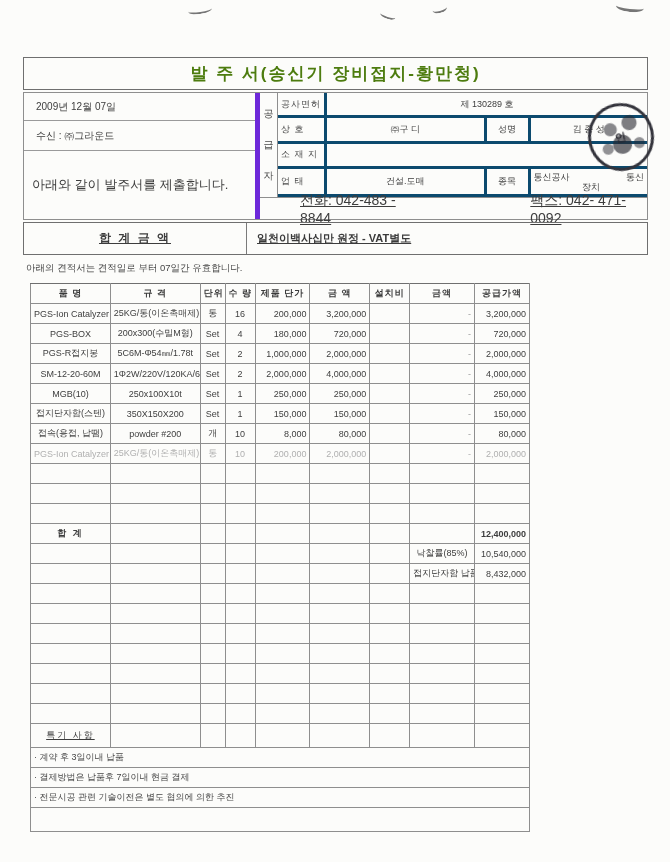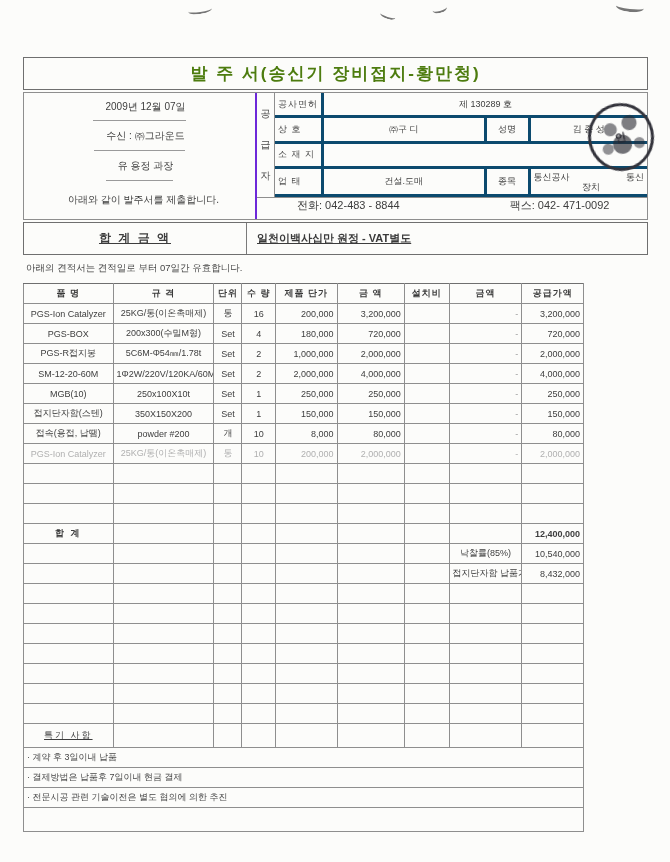--- a/index.html
+++ b/index.html
@@ -23,59 +23,60 @@
   .title-box{
     position:absolute;left:23px;top:57px;width:623px;height:31px;
     border:1.5px solid #6f6f6f;display:flex;align-items:center;justify-content:center;
   }
   .title-box span{font-size:17px;font-weight:bold;letter-spacing:2px;color:#4d7c0f;}
   
   .head{
     position:absolute;left:23px;top:92px;width:623px;height:126px;
     border:1px solid #8e8e8e;display:flex;font-size:10px;
   }
-  .head-left{width:231px;border-right:2px solid #6d28d9;display:flex;flex-direction:column;align-items:center;}
+  .head-left{width:231px;border-right:5px solid #6d28d9;display:flex;flex-direction:column;}
   .hl-row{height:29px;border-bottom:1px solid #9a9a9a;display:flex;align-items:center;padding-left:12px;}
   .hl-row.date{height:27px;}
-  .hl-msg{flex:1;display:flex;align-items:center;padding-left:8px;font-size:10px;}
+  .hl-msg{flex:1;display:flex;align-items:center;padding-left:8px;font-size:13px;}
   .head-right{flex:1;display:flex;flex-direction:column;}
   .hr-top{flex:1;display:flex;}
   .v-label{
     width:17px;border-right:1px solid #8e8e8e;display:flex;flex-direction:column;
     align-items:center;justify-content:space-around;padding:6px 0;font-size:10px;color:#4a4a4a;
   }
   table.supplier{flex:1;border-collapse:collapse;table-layout:fixed;}
   table.supplier td{border:3px solid #0c4a6e;font-size:9px;padding:0 3px;height:19px;white-space:nowrap;overflow:hidden;}
   table.supplier tr:first-child td{border-top:none;}
   table.supplier td:last-child{border-right:none;}
   table.supplier td:first-child{border-left:none;}
   td.lbl{text-align:left;letter-spacing:1px;color:#4a4a4a;}
   td.ctr{text-align:center;}
   .cat-cell{display:flex;flex-direction:column;line-height:10px;padding-top:1px;}
   .cat-top{display:flex;justify-content:space-between;}
   .cat-bottom{padding-left:44%;}
   .phone-row{
-    height:21px;border-top:1px solid #8e8e8e;display:flex;
-    font-size:11px;
+    height:21px;border-top:1px solid #8e8e8e;display:flex;align-items:center;
+    font-size:14px;
+    text-decoration:underline;
   }
   .phone-row .ph{margin-left:40px;}
   .phone-row .fx{margin-left:110px;}
   
   .total-line{
     position:absolute;left:23px;top:222px;width:623px;height:31px;
     border:1.5px solid #6f6f6f;display:flex;align-items:center;text-decoration:underline;
   }
   .tl-label{width:222px;text-align:center;font-weight:bold;font-size:12px;letter-spacing:2px;
     border-right:1px solid #7a7a7a;height:100%;display:flex;align-items:center;justify-content:center;}
   .tl-value{padding-left:10px;font-size:11px;font-weight:bold;color:#3a3a3a;}
   
   .validity{position:absolute;left:26px;top:262px;font-size:9.5px;color:#474747;}
   
   table.main{
-    position:absolute;left:23px;top:283px;width:561px;
+    position:absolute;left:30px;top:283px;width:500px;
     border-collapse:collapse;table-layout:fixed;
   }
   table.main th,table.main td{
     border:1px solid #8e8e8e;height:19px;font-size:9px;padding:0 3px;
     white-space:nowrap;overflow:hidden;font-weight:normal;
   }
   table.main th{font-weight:bold;letter-spacing:1px;color:#3a3a3a;border-top:1.5px solid #6f6f6f;}
   td.num{text-align:right;}
   td.c{text-align:center;}
   td.dash{text-align:right;color:#9c9c9c;}
@@ -111,21 +112,20 @@
   <div class="pen m4"></div>
 
   <div class="title-box">
     <span>발 주 서(송신기 장비접지-황만청)</span>
   </div>
 
   <div class="head">
     <div class="head-left">
       <div class="hl-row date">2009년 12월 07일</div>
       <div class="hl-row">수신 : ㈜그라운드</div>
-      <div class="hl-row">유  용정 과장</div>
       <div class="hl-msg">아래와 같이 발주서를 제출합니다.</div>
     </div>
     <div class="head-right">
       <div class="hr-top">
         <div class="v-label">
           <span>공</span>
           <span>급</span>
           <span>자</span>
         </div>
         <table class="supplier">

